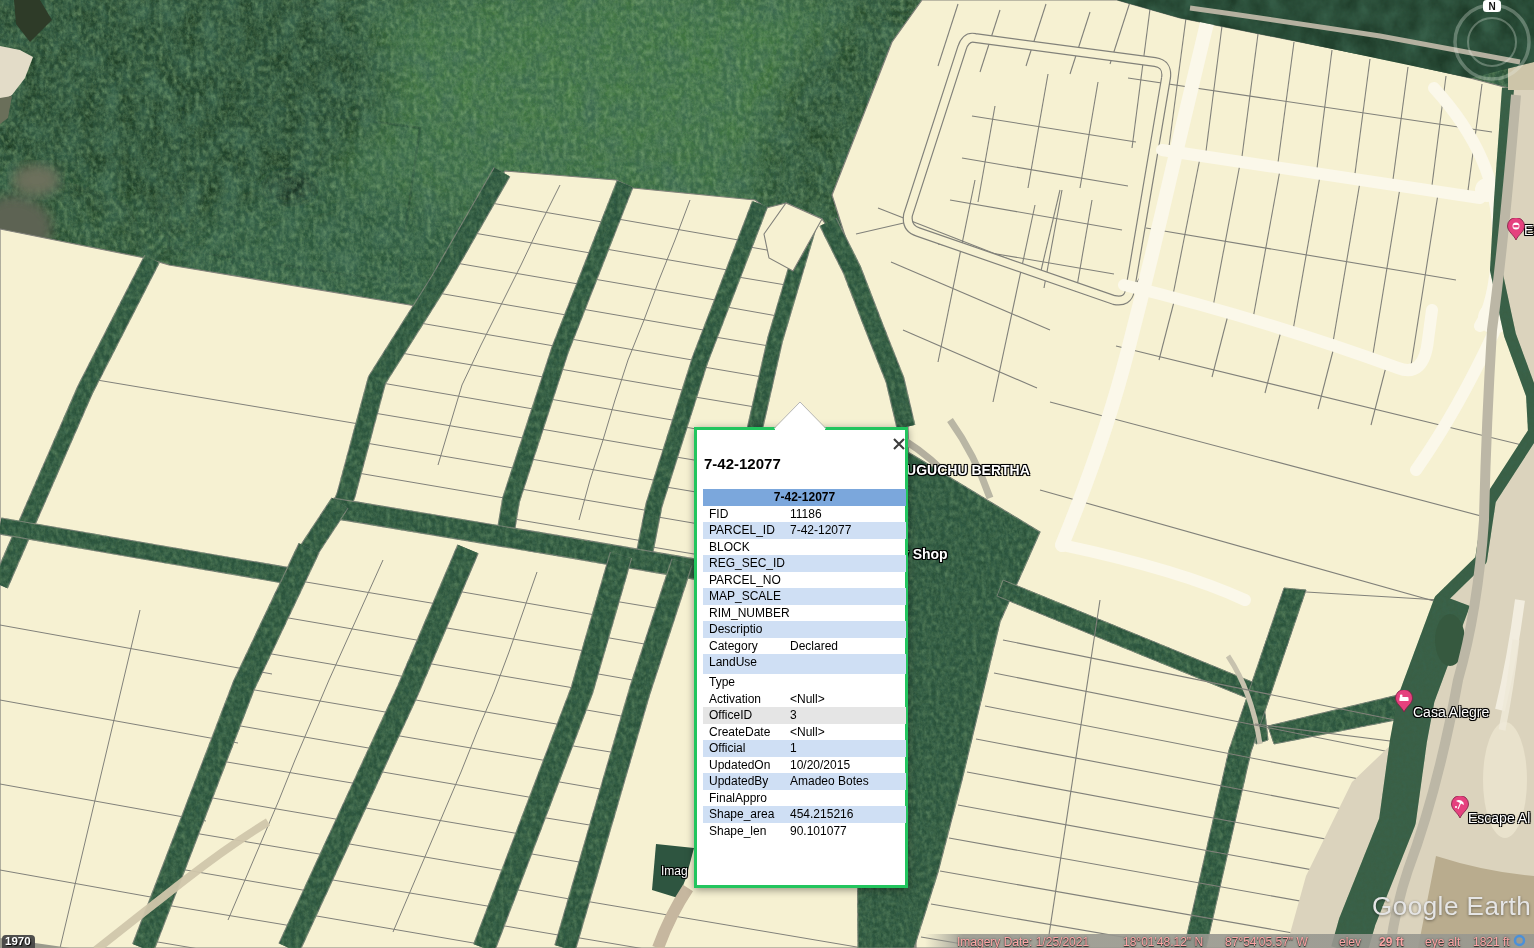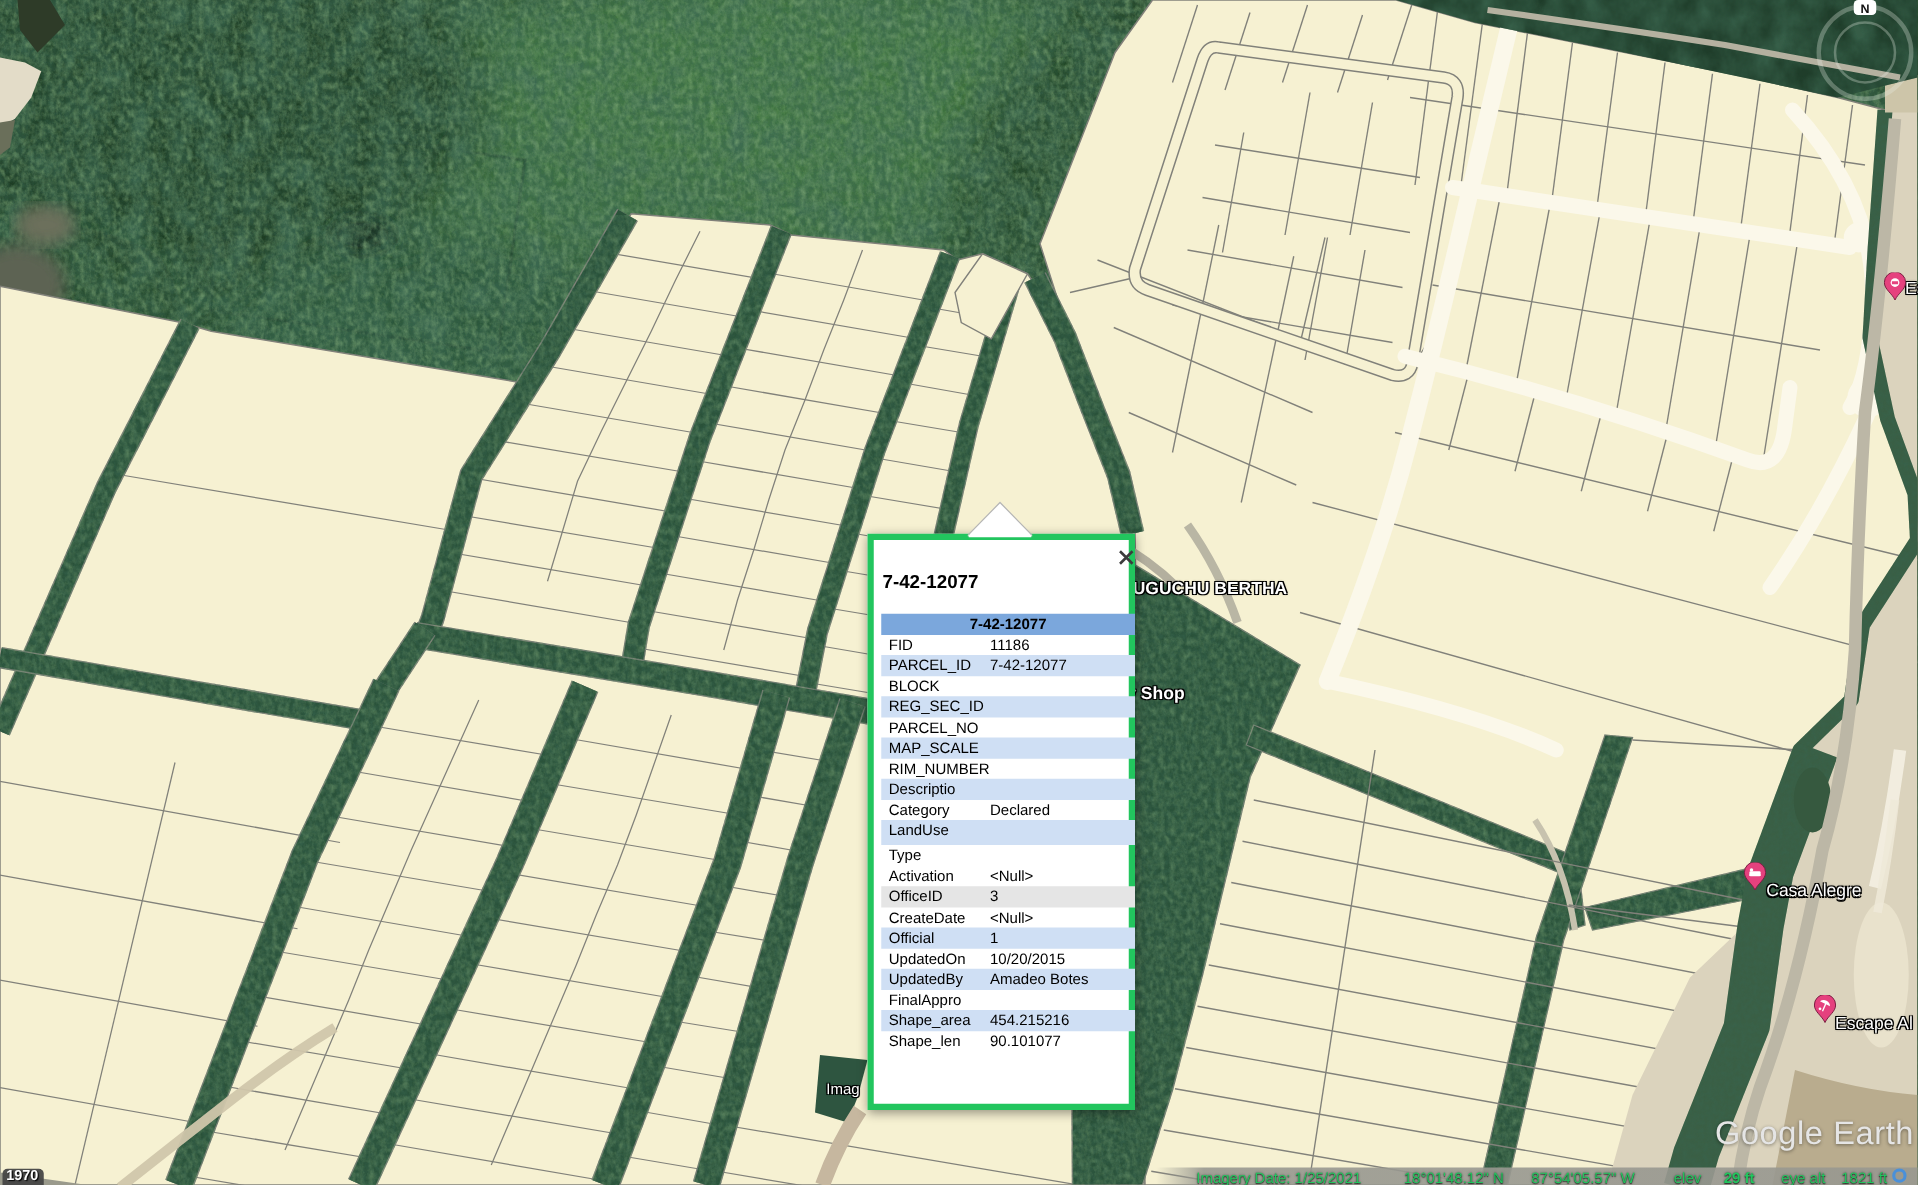--- a/index.html
+++ b/index.html
@@ -1,32 +1,32 @@
 <!DOCTYPE html>
 <html><head><meta charset="utf-8"><style>
 html,body{margin:0;padding:0;width:1534px;height:948px;overflow:hidden;background:#27492f;
  font-family:"Liberation Sans",sans-serif;}
 #stage{position:relative;width:1534px;height:948px;}
 #stage>svg{position:absolute;left:0;top:0;}
 .lbl{position:absolute;color:#fff;font-size:14px;white-space:nowrap;
  text-shadow:-1px -1px 0 #000,1px -1px 0 #000,-1px 1px 0 #000,1px 1px 0 #000,0 0 2px #000;}
 .pin{position:absolute;}
 #popup{position:absolute;left:694px;top:427px;width:214px;height:461px;background:#fff;
- box-sizing:border-box;border:5px solid #22c55e;box-shadow:0 2px 8px rgba(0,0,0,.4);}
+ box-sizing:border-box;border:3px solid #22c55e;box-shadow:0 2px 8px rgba(0,0,0,.4);}
 #ptail{position:absolute;left:774px;top:401px;}
 #ptitle{position:absolute;left:7px;top:25px;font-size:15px;font-weight:bold;color:#000;}
 #pclose{position:absolute;left:195px;top:7px;width:14px;height:14px;}
 #ptable{position:absolute;left:6px;top:59px;width:203px;font-size:12px;color:#000;}
 #phead{height:16.5px;background:#7ba7dc;font-weight:bold;text-align:center;line-height:16px;}
 .prow{position:relative;line-height:16.5px;}
 .pl{position:absolute;left:6px;top:0;}
 .pv{position:absolute;left:87px;top:0;line-height:16px;}
 #bbar{position:absolute;left:0;top:934px;width:1534px;height:14px;}
 #bbar::before{content:"";position:absolute;left:925px;right:0;top:0;bottom:0;background:linear-gradient(90deg,rgba(152,152,144,0),rgba(152,152,144,.9) 38px);}
-.bt{position:absolute;top:1px;font-size:12px;color:#22c55e;white-space:nowrap;
+.bt{position:absolute;top:1px;font-size:12px;color:#fca5a5;white-space:nowrap;
  text-shadow:0 1px 1px rgba(0,0,0,.7),0 0 2px rgba(0,0,0,.5);}
 #yr{position:absolute;left:2px;top:935px;background:rgba(70,70,70,.95);color:#fff;font-size:11.5px;font-weight:bold;
  padding:0 4px 1px 3px;border-radius:4px 4px 0 0;line-height:12px;text-shadow:1px 1px 1px #000;}
 #ge{position:absolute;left:1372px;top:891px;font-size:26px;color:#e5e5e5;letter-spacing:0.5px;
  text-shadow:0 1px 3px rgba(0,0,0,.45);}
 </style></head><body>
 <div id="stage">
 <svg width="1534" height="948" viewBox="0 0 1534 948" xmlns="http://www.w3.org/2000/svg" xmlns:xlink="http://www.w3.org/1999/xlink">
 <defs>
 <filter id="dtex" x="0%" y="0%" width="100%" height="100%">

